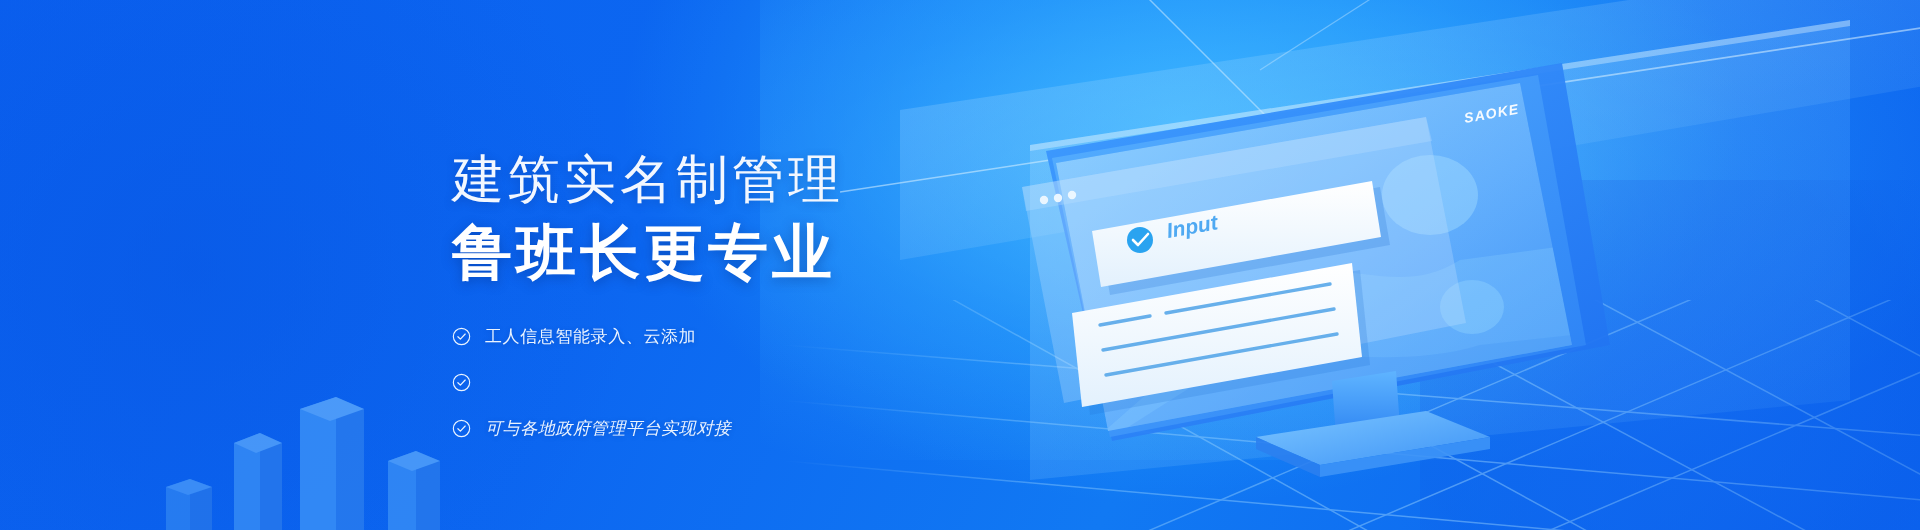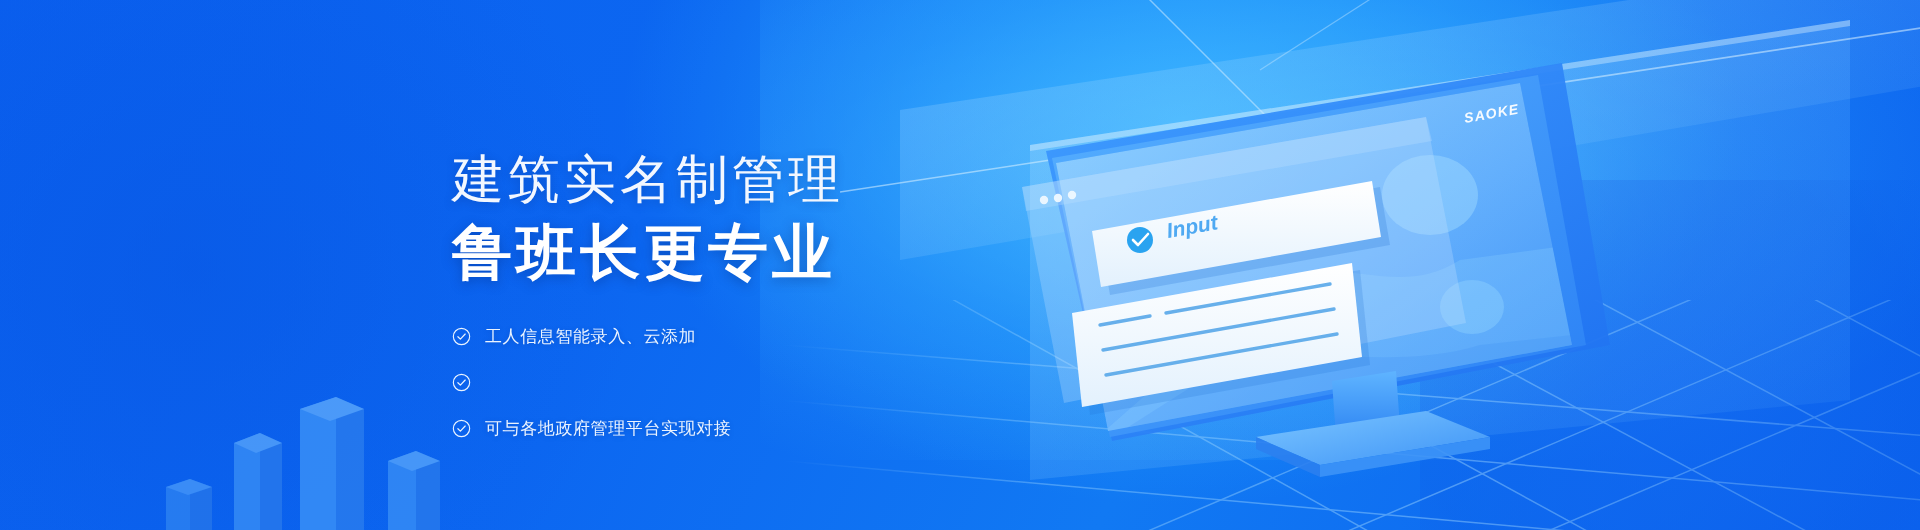--- a/index.html
+++ b/index.html
@@ -85,21 +85,21 @@
     margin-top:2px;
   }
 
   .features{ margin-top:30px; list-style:none; }
   .feature{
     display:flex;
     align-items:center;
     height:28px;
     margin-bottom:18px;
   }
-  .feature:last-child{ margin-bottom:0; }
+  .feature:last-child{ margin-bottom:0;font-style:italic; }
   .check{
     flex:0 0 auto;
     width:19px; height:19px;
     margin-right:14px;
     display:block;
   }
   .feature-text{
     font-size:17px;
     letter-spacing:.6px;
     color:#EAF3FF;

